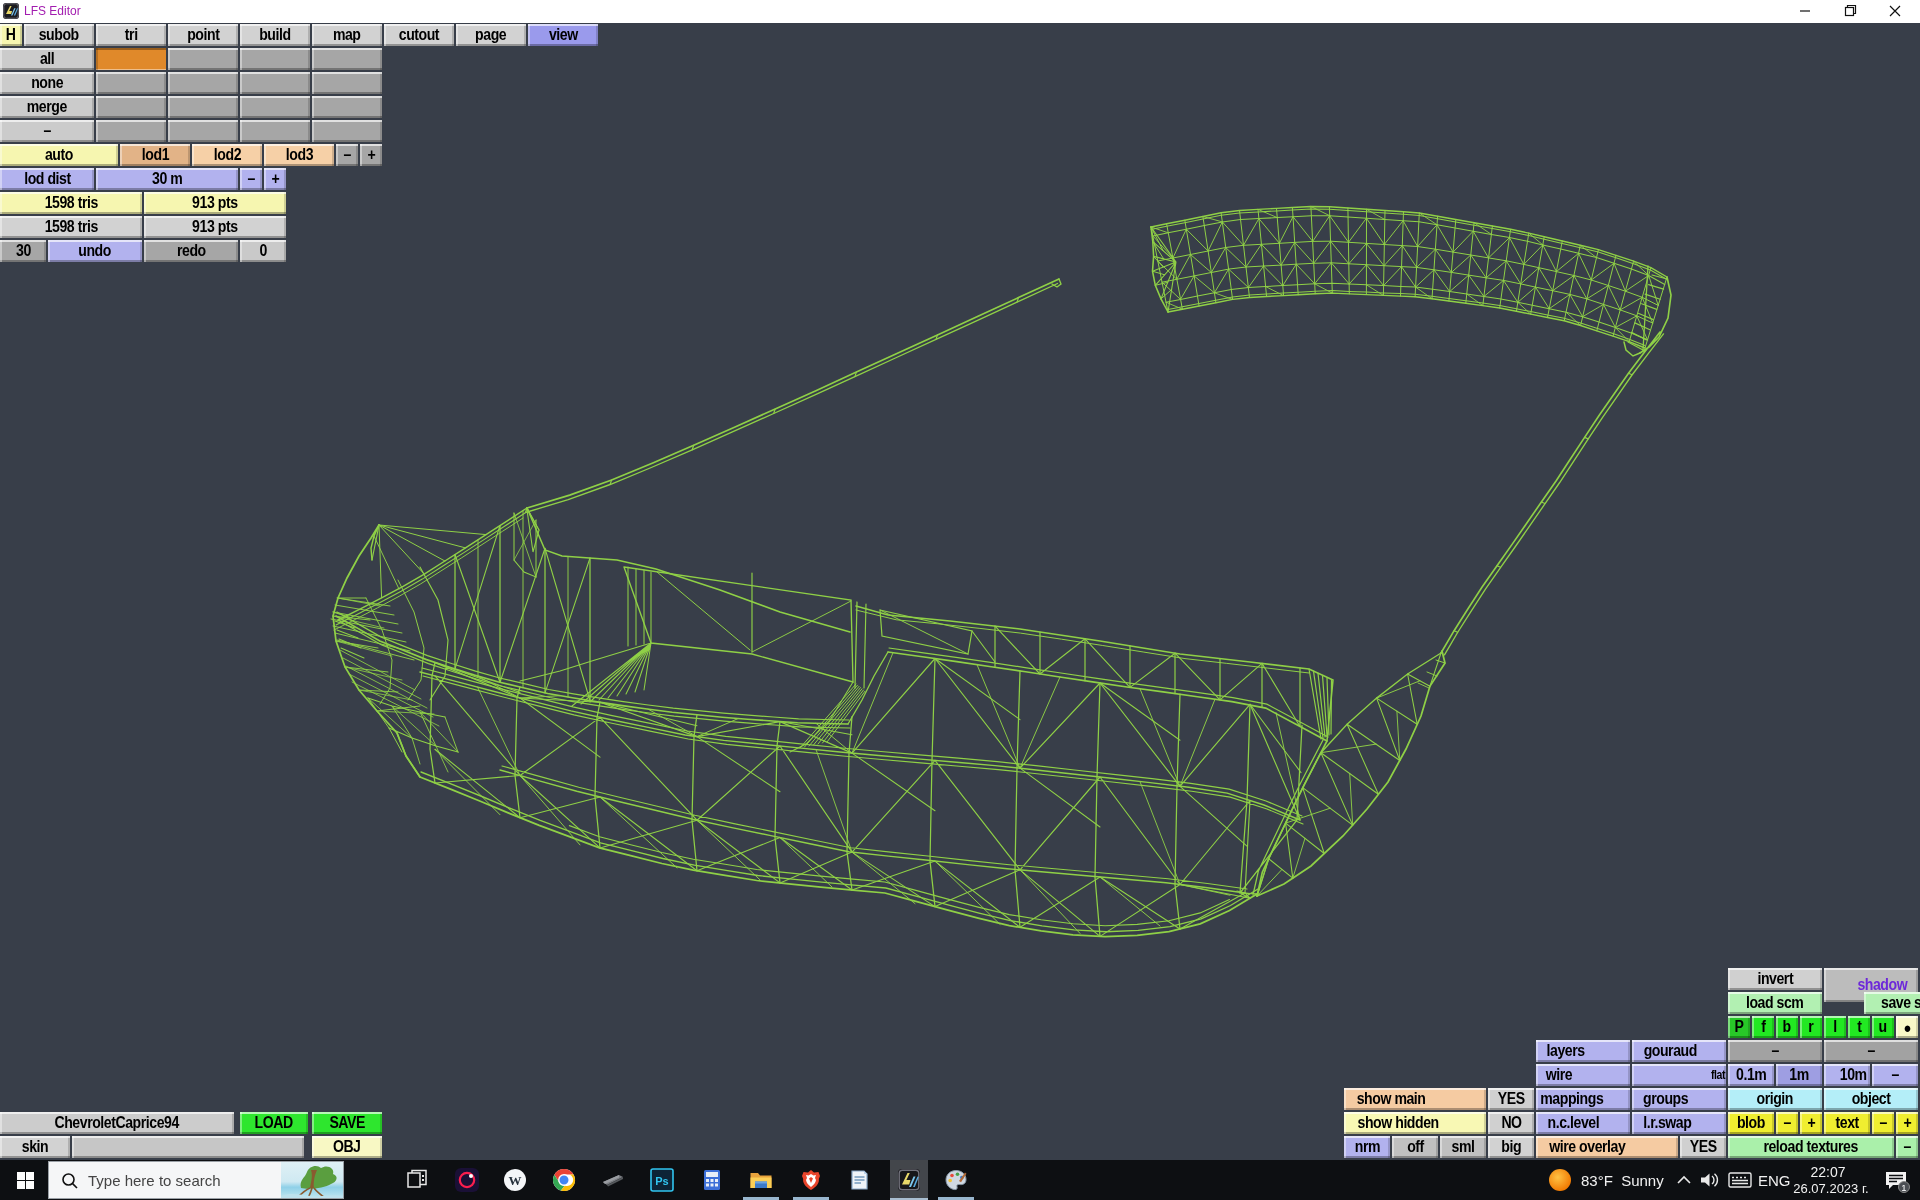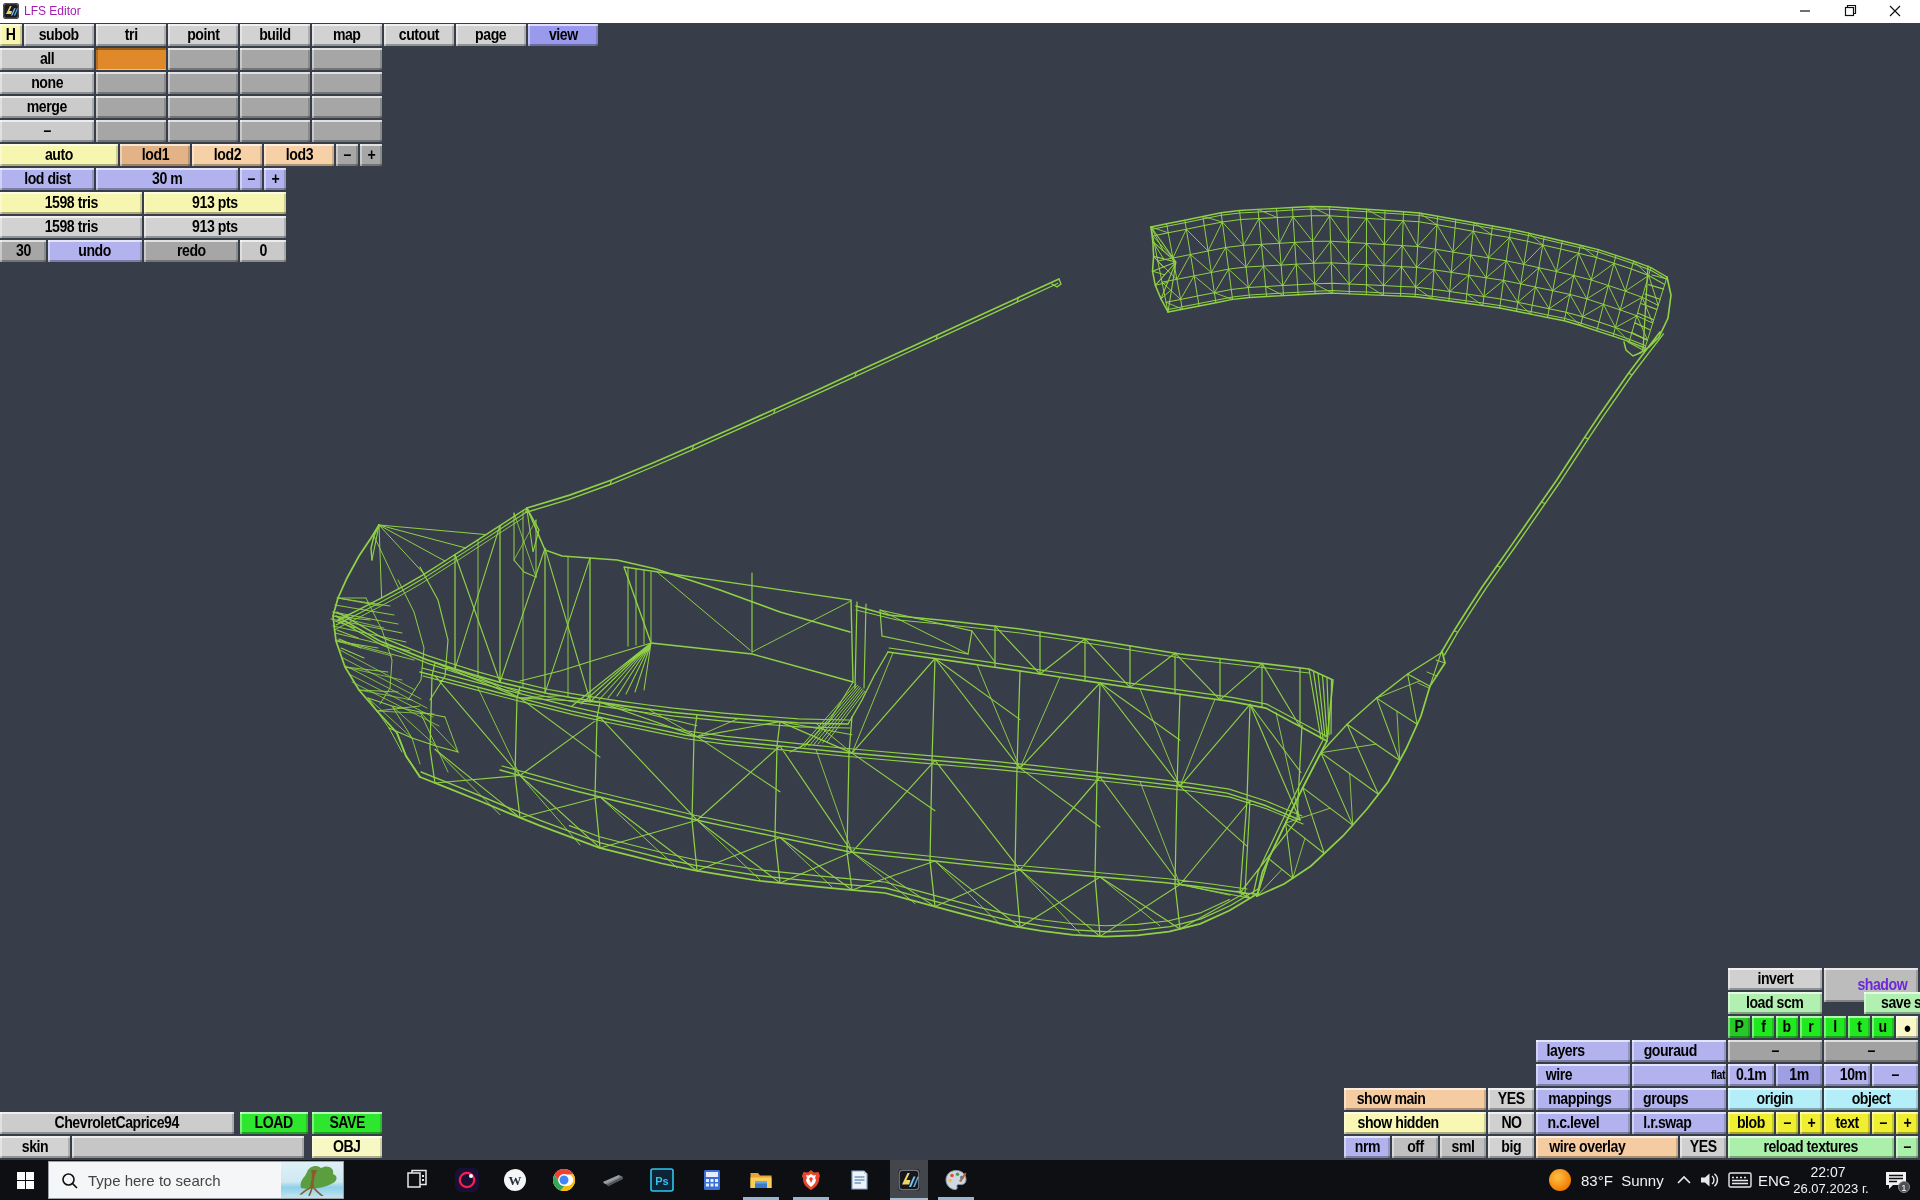--- a/index.html
+++ b/index.html
@@ -251,21 +251,21 @@
   </div>
 <div class="b " style="left:1872px;top:1064px;width:46px;height:22px;background:#b2b2ee;box-shadow:inset 0 2px 0 rgba(255,255,255,.66), inset 2px 0 0 rgba(255,255,255,.40), inset 0 -2px 0 rgba(0,0,0,.30), inset -2px 0 0 rgba(0,0,0,.16);color:#000;font-size:16px;letter-spacing:-0.5px;">
     <span>–</span>
   </div>
 <div class="b " style="left:1344px;top:1088px;width:142px;height:22px;background:#f5cba2;box-shadow:inset 0 2px 0 rgba(255,255,255,.66), inset 2px 0 0 rgba(255,255,255,.40), inset 0 -2px 0 rgba(0,0,0,.30), inset -2px 0 0 rgba(0,0,0,.16);color:#000;font-size:16px;letter-spacing:-0.5px;justify-content:flex-start;padding-left:8px;">
     <span>show main</span>
   </div>
 <div class="b " style="left:1488px;top:1088px;width:46px;height:22px;background:#d0d0d0;box-shadow:inset 0 2px 0 rgba(255,255,255,.66), inset 2px 0 0 rgba(255,255,255,.40), inset 0 -2px 0 rgba(0,0,0,.30), inset -2px 0 0 rgba(0,0,0,.16);color:#000;font-size:16px;letter-spacing:-0.5px;">
     <span>YES</span>
   </div>
-<div class="b " style="left:1536px;top:1088px;width:94px;height:22px;background:#b2b2ee;box-shadow:inset 0 2px 0 rgba(255,255,255,.66), inset 2px 0 0 rgba(255,255,255,.40), inset 0 -2px 0 rgba(0,0,0,.30), inset -2px 0 0 rgba(0,0,0,.16);color:#000;font-size:16px;letter-spacing:-0.5px;justify-content:flex-start;padding-left:8px;">
+<div class="b " style="left:1536px;top:1088px;width:94px;height:22px;background:#b2b2ee;box-shadow:inset 0 2px 0 rgba(255,255,255,.66), inset 2px 0 0 rgba(255,255,255,.40), inset 0 -2px 0 rgba(0,0,0,.30), inset -2px 0 0 rgba(0,0,0,.16);color:#000;font-size:16px;letter-spacing:-0.5px;justify-content:flex-start;">
     <span>mappings</span>
   </div>
 <div class="b " style="left:1632px;top:1088px;width:94px;height:22px;background:#b2b2ee;box-shadow:inset 0 2px 0 rgba(255,255,255,.66), inset 2px 0 0 rgba(255,255,255,.40), inset 0 -2px 0 rgba(0,0,0,.30), inset -2px 0 0 rgba(0,0,0,.16);color:#000;font-size:16px;letter-spacing:-0.5px;justify-content:flex-start;padding-left:8px;">
     <span>groups</span>
   </div>
 <div class="b " style="left:1728px;top:1088px;width:94px;height:22px;background:#b4eef8;box-shadow:inset 0 2px 0 rgba(255,255,255,.66), inset 2px 0 0 rgba(255,255,255,.40), inset 0 -2px 0 rgba(0,0,0,.30), inset -2px 0 0 rgba(0,0,0,.16);color:#000;font-size:16px;letter-spacing:-0.5px;">
     <span>origin</span>
   </div>
 <div class="b " style="left:1824px;top:1088px;width:94px;height:22px;background:#b4eef8;box-shadow:inset 0 2px 0 rgba(255,255,255,.66), inset 2px 0 0 rgba(255,255,255,.40), inset 0 -2px 0 rgba(0,0,0,.30), inset -2px 0 0 rgba(0,0,0,.16);color:#000;font-size:16px;letter-spacing:-0.5px;">
     <span>object</span>

